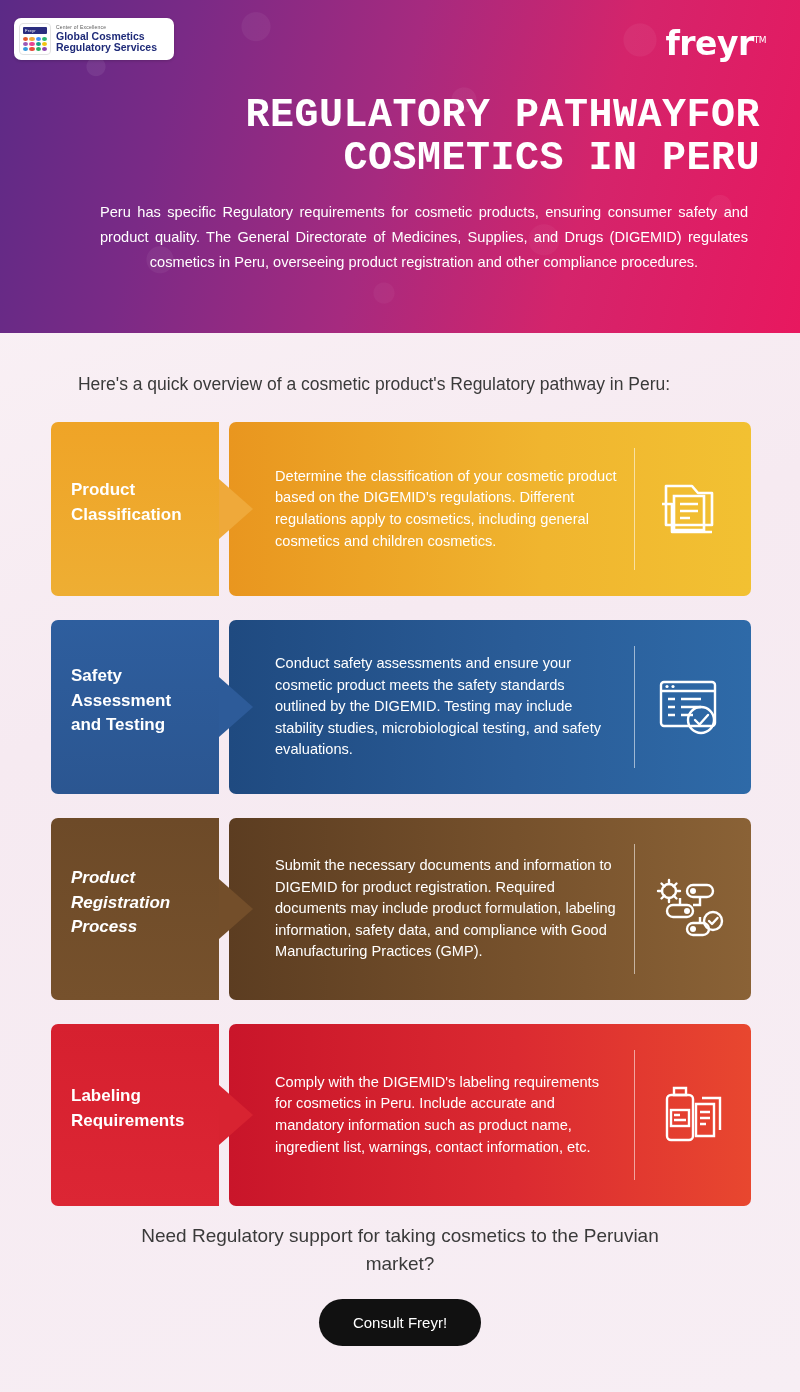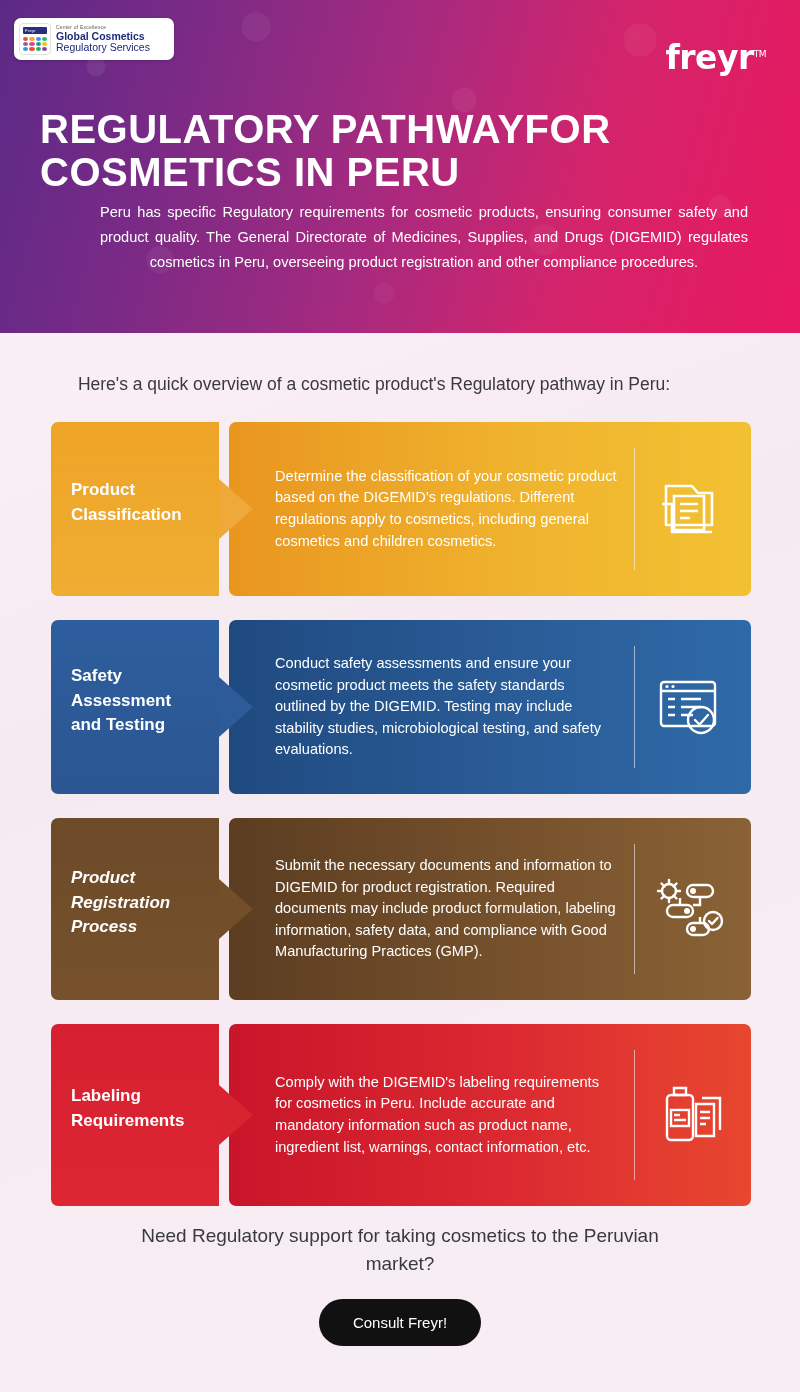--- a/index.html
+++ b/index.html
@@ -61,47 +61,47 @@
     flex: none;
     overflow: hidden;
   }
   .coe-logo .bar { position:absolute; top:3px; left:3px; right:3px; height:7px; background:#2b2d7f; border-radius:1px;}
   .coe-logo .bar span{ position:absolute; left:2px; top:1px; color:#fff; font-size:4px; letter-spacing:.3px;}
   .coe-logo .dots { position:absolute; top:13px; left:3px; right:3px; bottom:3px; display:grid; grid-template-columns: repeat(4,1fr); grid-template-rows: repeat(3,1fr); gap:1px;}
   .coe-logo .dots i { display:block; border-radius:50%; }
   .coe-text { line-height: 1.05; }
   .coe-text .t1 { font-size: 5px; color: #5b5b5b; letter-spacing: .2px; }
   .coe-text .t2 { font-size: 10.5px; color: #1e2a78; font-weight: bold; }
-  .coe-text .t3 { font-size: 10.5px; color: #1e2a78; font-weight: normal; }
+  .coe-text .t3 { font-size: 10.5px; color: #1e2a78; font-weight: bold; }
 
   .freyr-logo {
     position: absolute;
-    top: 38px; right: 34px;
+    top: 24px; right: 34px;
     color: #fff;
     font-size: 33px;
     font-weight: bold;
     letter-spacing: -0.5px;
     z-index: 3;
     font-family: "DejaVu Sans", sans-serif;
   }
   .freyr-logo sup { font-size: 9px; vertical-align: super; font-weight: normal; }
 
   .header-title {
     position: absolute;
-    top: 108px; left: 50%;
+    top: 94px; left: 50%;
     transform: translateX(-50%);
     width: 720px;
-    text-align: left;
+    text-align: right;
     color: #ffffff;
     font-size: 40px;
     line-height: 1.08;
     font-weight: bold;
     letter-spacing: 0.5px;
     z-index: 2;
-    font-family: Liberation Sans, sans-serif;
+    font-family: Liberation Mono, monospace;
   }
   .header-sub {
     position: absolute;
     top: 200px; left: 50%;
     transform: translateX(-50%);
     width: 648px;
     text-align: justify;
     text-align-last: center;
     color: #ffffff;
     font-size: 14.6px;

